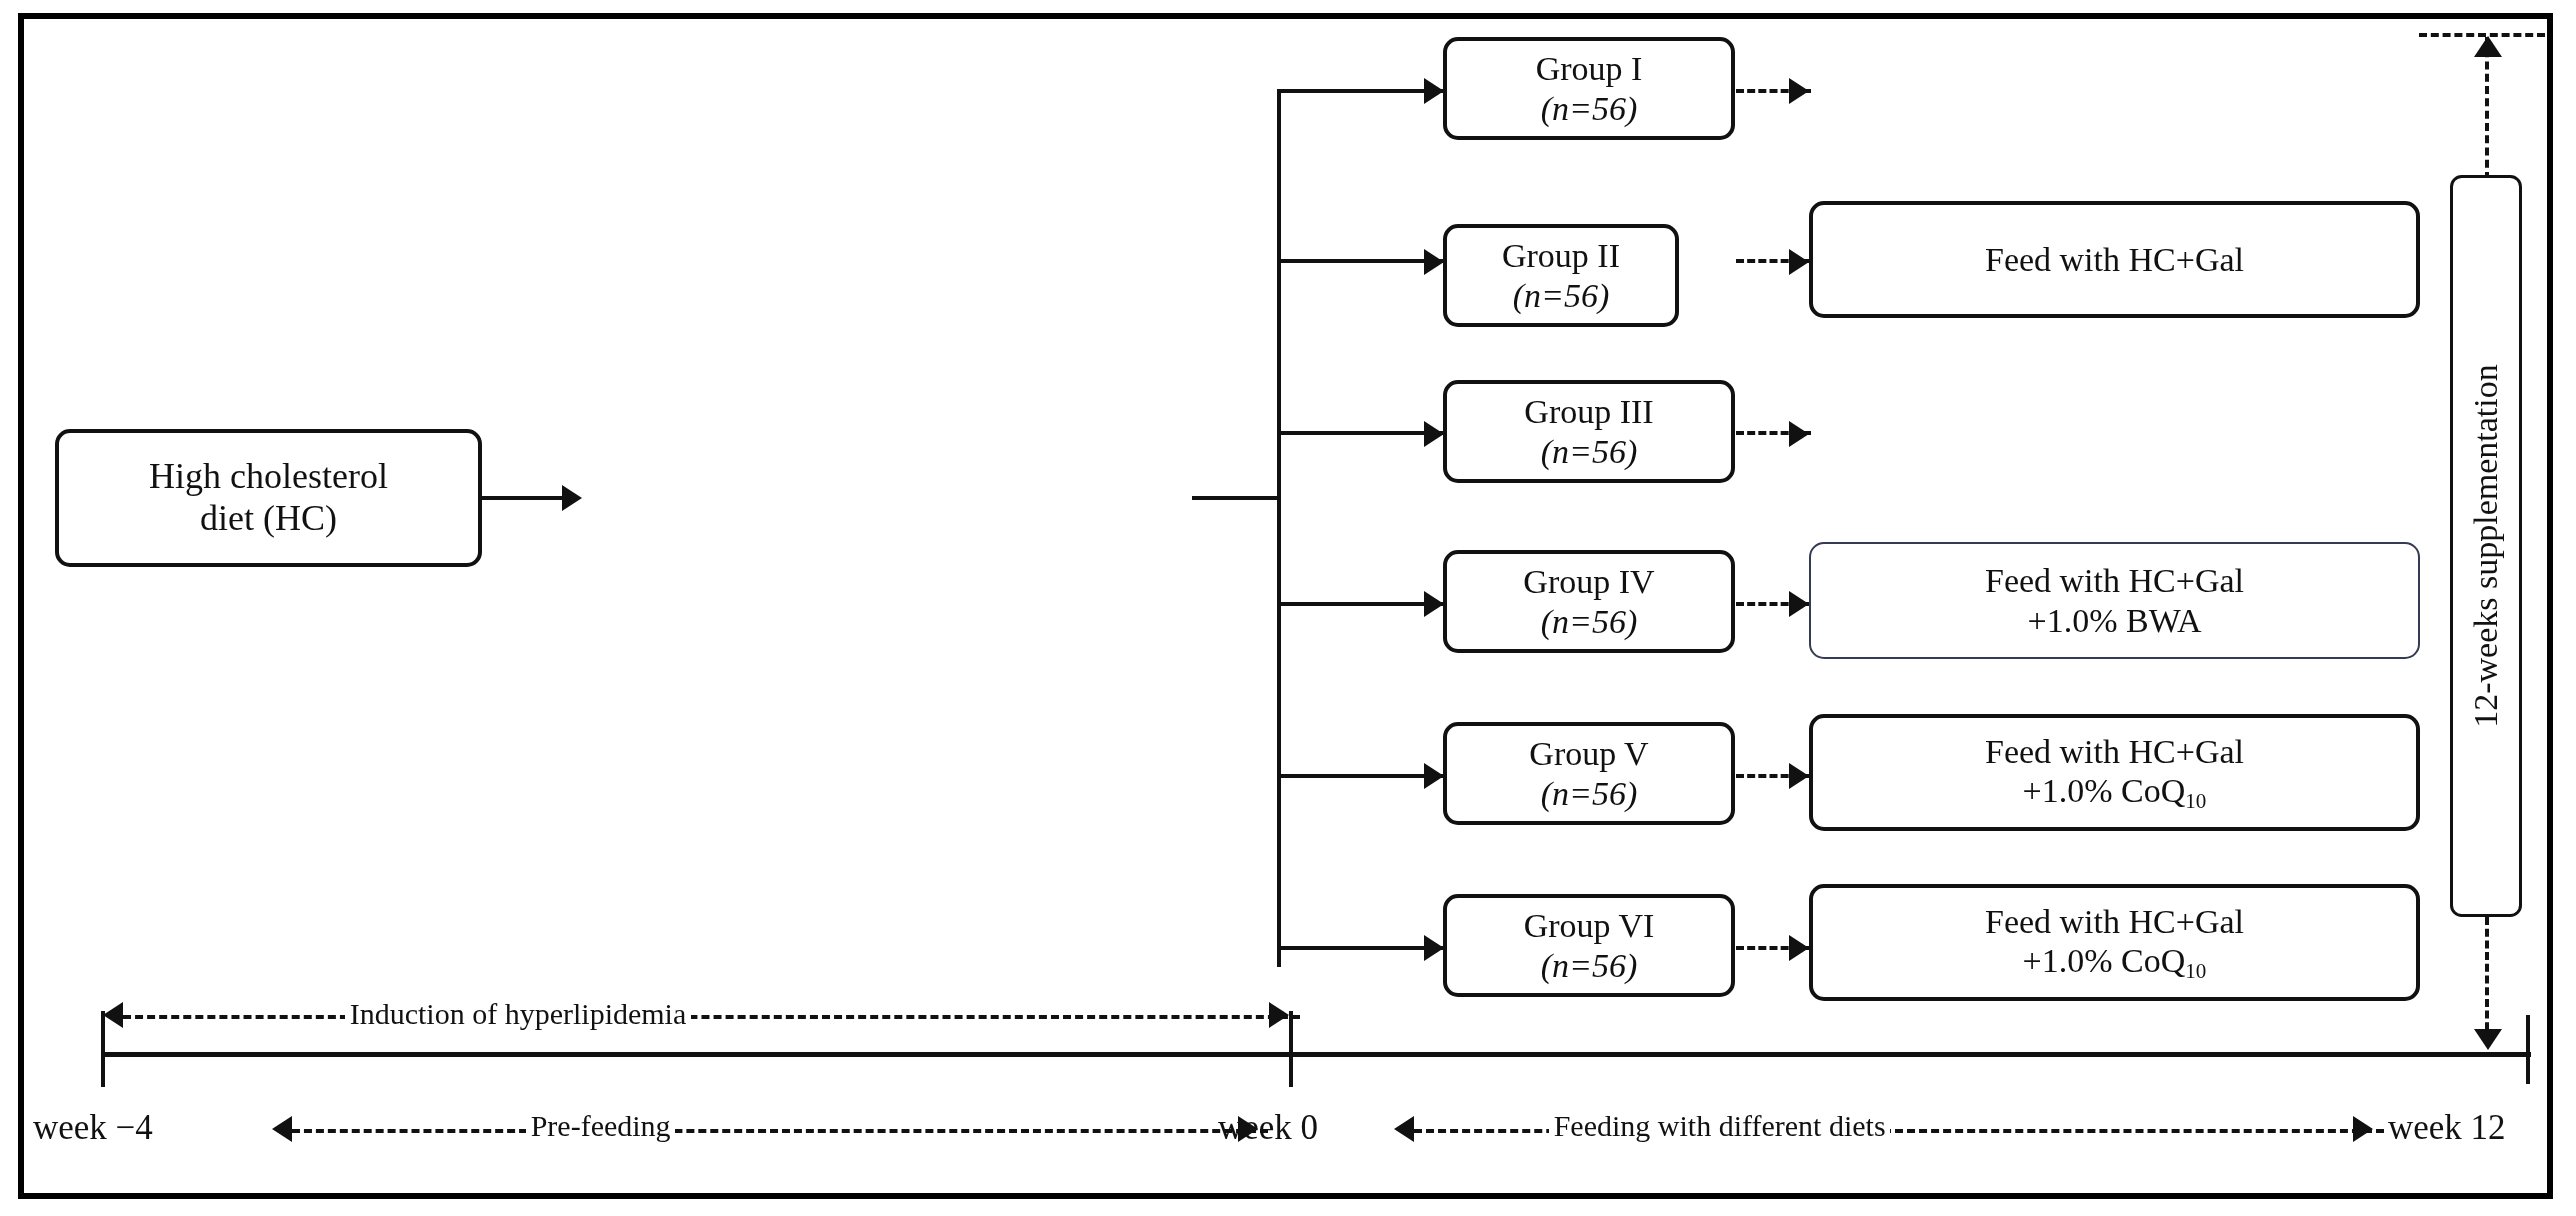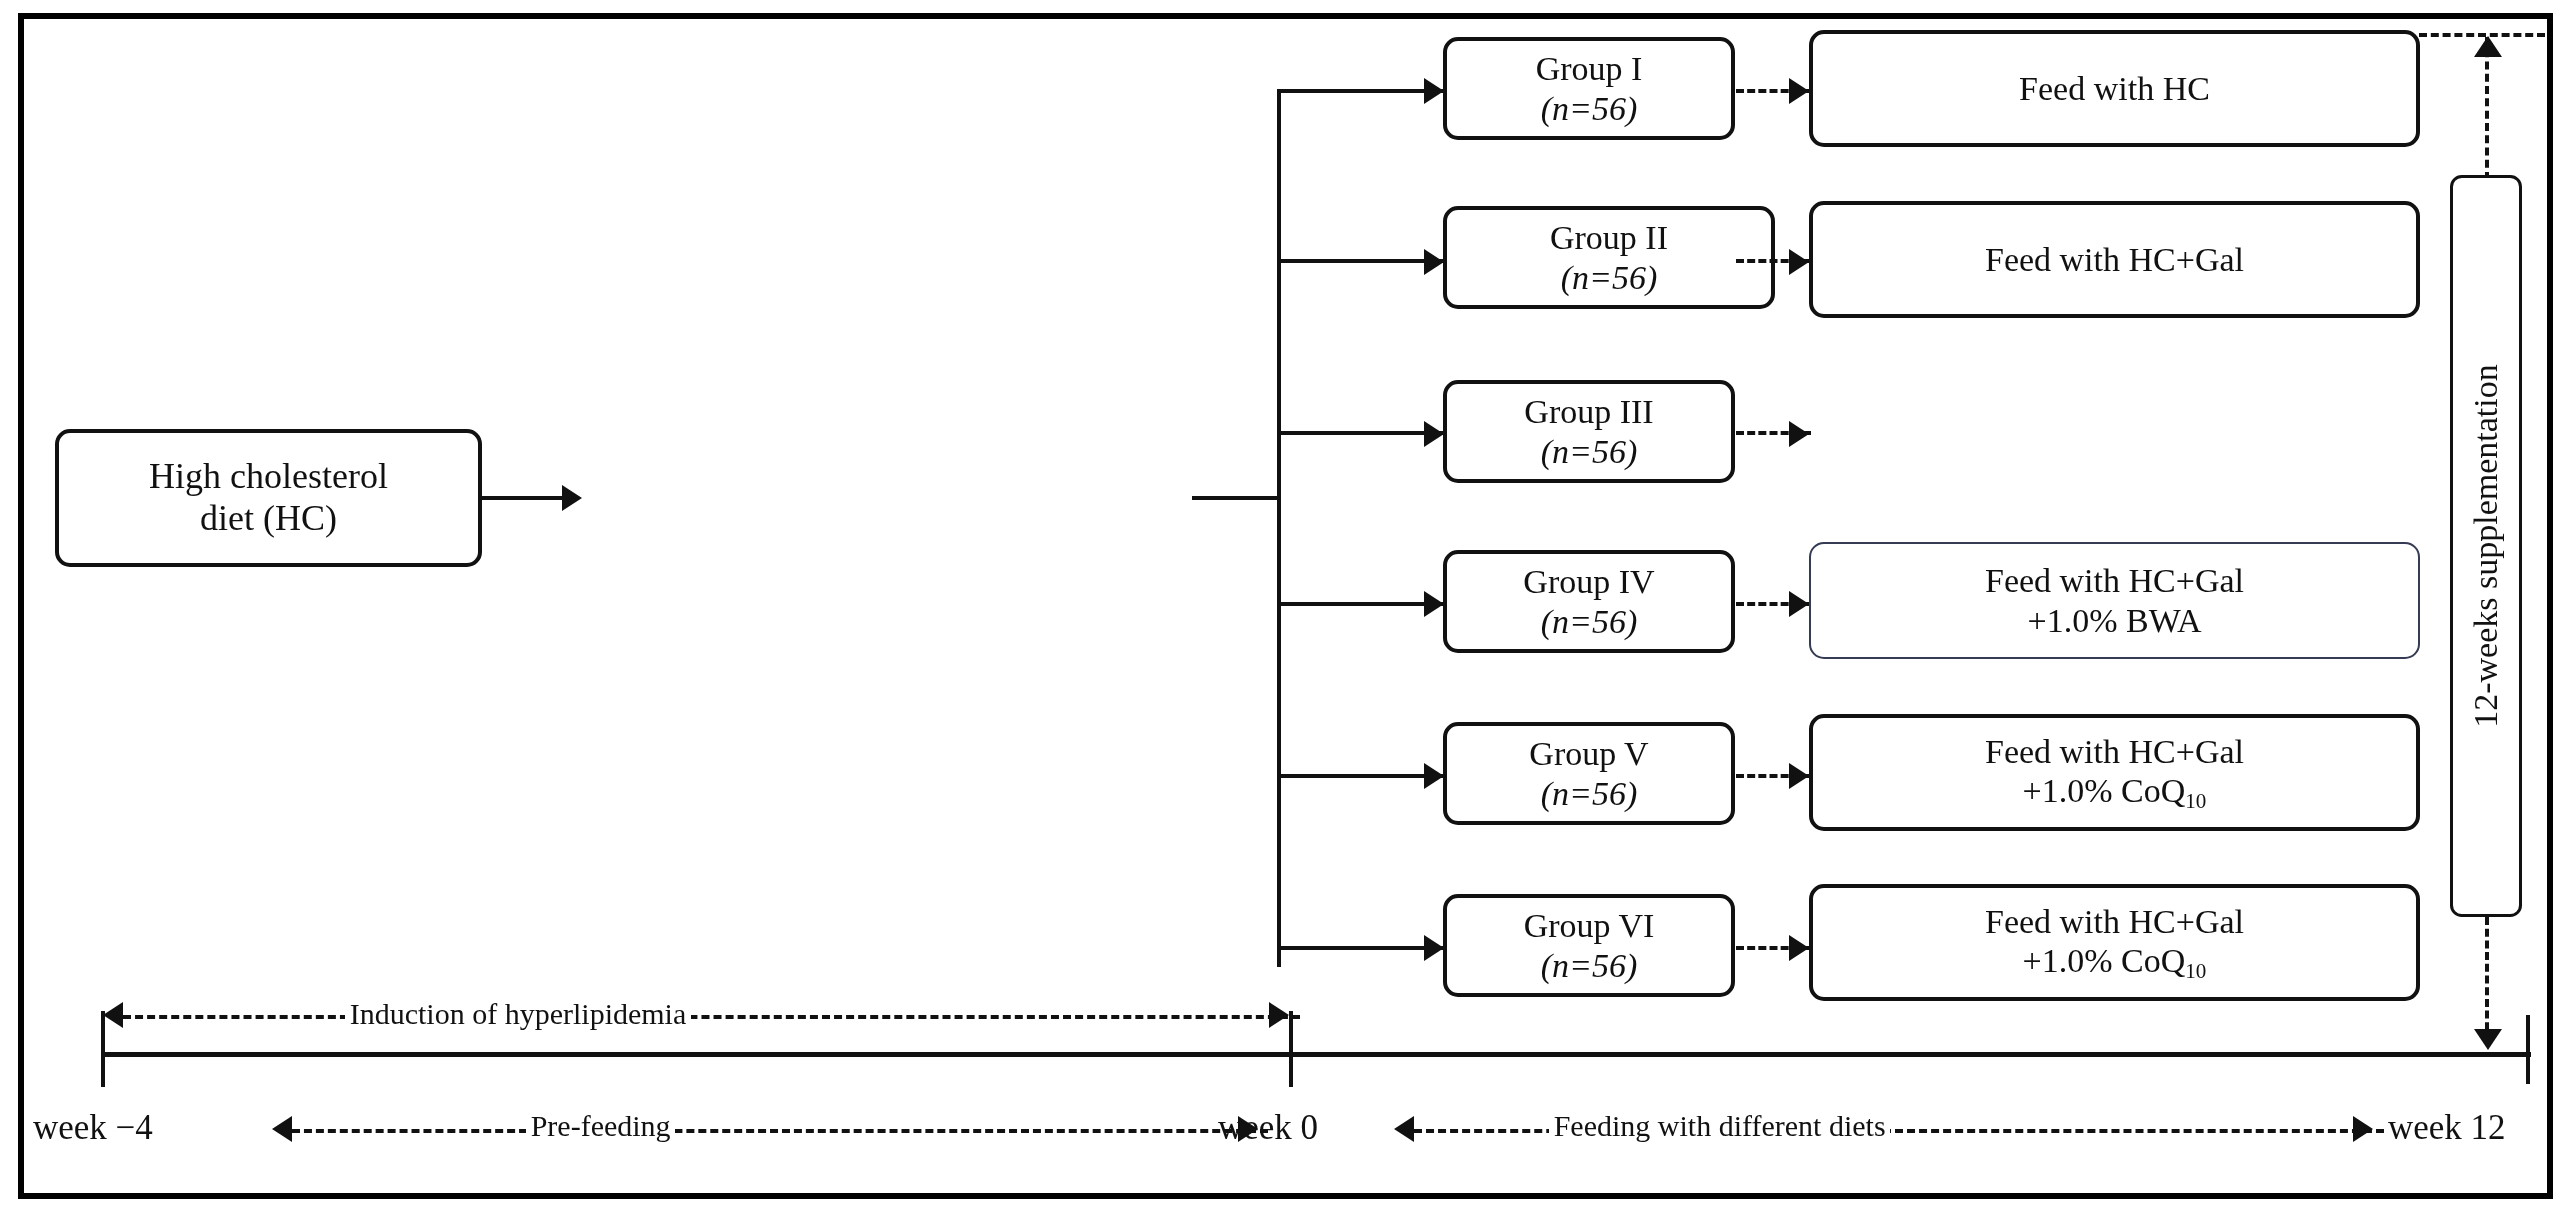--- a/index.html
+++ b/index.html
@@ -130,29 +130,24 @@
   <div class="line-h" style="left:1277px;top:89px;width:167px;"></div>
   <div class="arrow-r" style="left:1424px;top:78px;"></div>
   <div class="box" style="left:1443px;top:37px;width:292px;height:103px;font-size:34px;">
     <span class="txt">
       <span>Group I</span><br>
       <span class="ital">(n=56)</span>
     </span>
   </div>
   <div class="dash-h" style="left:1736px;top:89px;width:75px;"></div>
   <div class="arrow-r" style="left:1789px;top:78px;"></div>
-  <div class="box" style="left:1809px;top:30px;width:611px;height:117px;font-size:34px;">
-    <span class="txt">
-      <span>Feed with HC</span>
-    </span>
-  </div>
 
   <div class="line-h" style="left:1277px;top:259px;width:167px;"></div>
   <div class="arrow-r" style="left:1424px;top:249px;"></div>
-  <div class="box" style="left:1443px;top:206px;width:332px;height:103px;font-size:34px;">
+  <div class="box" style="left:1443px;top:224px;width:236px;height:103px;font-size:34px;">
     <span class="txt">
       <span>Group II</span><br>
       <span class="ital">(n=56)</span>
     </span>
   </div>
   <div class="dash-h" style="left:1736px;top:259px;width:75px;"></div>
   <div class="arrow-r" style="left:1789px;top:249px;"></div>
   <div class="box" style="left:1809px;top:201px;width:611px;height:117px;font-size:34px;">
     <span class="txt">
       <span>Feed with HC+Gal</span>

